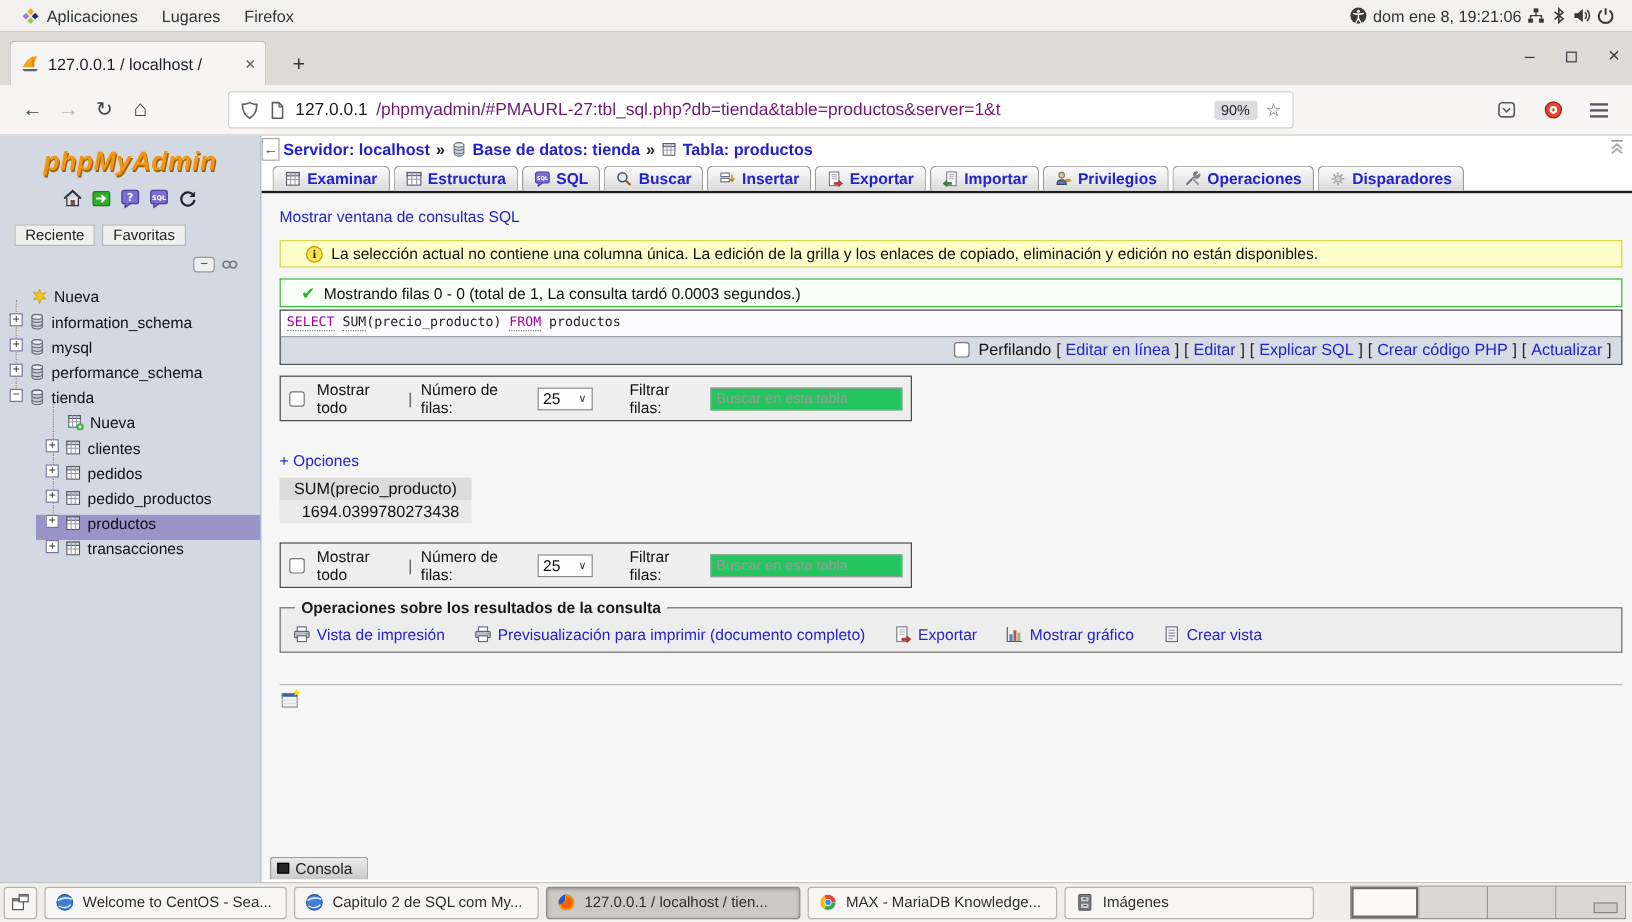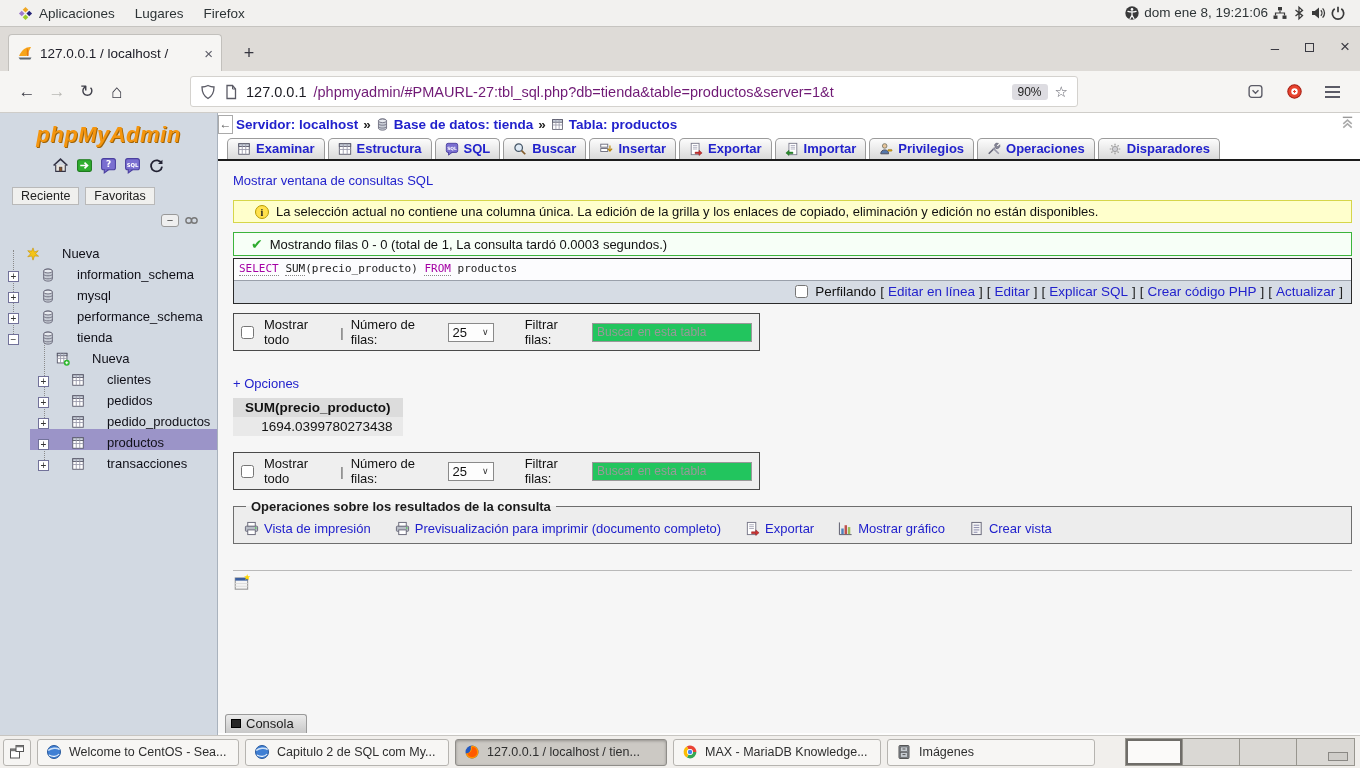--- a/index.html
+++ b/index.html
@@ -4,21 +4,21 @@
 <style>
 *{margin:0;padding:0;box-sizing:border-box}
 html,body{width:1360px;height:768px;overflow:hidden}
 body{font-family:"Liberation Sans",sans-serif;font-size:13px;background:#f6f6f6;position:relative;color:#111}
 a{text-decoration:none;color:#2222cc;cursor:pointer}
 svg.ic{display:inline-block;vertical-align:middle;flex:none}
 
 
 #topbar{position:absolute;top:0;left:0;width:100%;height:27px;background:#f2f1ef;border-bottom:1px solid #c6c4c0;display:flex;align-items:center;padding:0 8px;color:#2e3436;z-index:30}
 #topbar .menu{padding:0 10px;font-size:13.5px;height:100%;display:flex;align-items:center;gap:6px;cursor:pointer}
-#topbar .right{margin-left:auto;display:flex;align-items:flex-start;gap:4px;padding-right:6px}
+#topbar .right{margin-left:auto;display:flex;align-items:center;gap:4px;padding-right:6px}
 #topbar .clock{font-size:13.5px}
 
 
 #tabstrip{position:absolute;top:27px;left:0;width:100%;height:44px;background:#dedbd7;z-index:29}
 .fftab{position:absolute;left:8px;top:7px;width:214px;height:37px;background:#f6f5f3;border:1px solid #c2c0bc;border-bottom:none;border-radius:4px 4px 0 0;display:flex;align-items:center;gap:7px;padding:0 8px;font-size:13.5px;color:#20202a}
 .fftab .ttl{flex:1;white-space:nowrap;overflow:hidden}
 .tclose{color:#5b5b66;font-size:15px;cursor:pointer}
 .newtab{position:absolute;left:235px;top:12px;width:28px;height:28px;display:flex;align-items:center;justify-content:center;font-size:18px;color:#35353f;border-radius:3px;cursor:pointer}
 .winctl{position:absolute;right:10px;top:10px;display:flex;gap:26px;align-items:center;color:#3a3a42}
 .winctl .mini{font-size:15px;cursor:pointer}
@@ -46,21 +46,21 @@
 .sideicons{display:flex;justify-content:center;gap:7px;margin:9px 0 13px}
 .sideicons .sib{cursor:pointer;display:flex}
 .paneltabs{display:flex;gap:6px;padding-left:12px}
 .ptab{background:#f0f0ee;border:1px solid #b9b9b9;padding:1px 8px;font-size:12.5px;color:#222;cursor:pointer}
 .collapserow{display:flex;justify-content:flex-end;align-items:center;gap:5px;padding:8px 18px 0 0}
 .minusbtn{width:18px;height:13px;border:1px solid #999;border-radius:3px;background:#efefef;font-size:11px;line-height:10px;text-align:center;color:#444;cursor:pointer}
 .tree{margin-top:12px;position:relative;font-size:13px}
 .tree .vl{position:absolute;border-left:1px dotted #8a8a8a}
 .vl1{left:13px;top:10px;height:84px}
 .vl2{left:44px;top:95px;height:125px}
-.trow{height:21px;display:flex;align-items:flex-end;gap:22px;white-space:nowrap;cursor:pointer;position:relative}
+.trow{height:21px;display:flex;align-items:flex-start;gap:5px;white-space:nowrap;cursor:pointer;position:relative}
 .lv0{padding-left:8px}
 .lv1{padding-left:38px}
 .pl0i{padding-left:26px}
 .pl1i{padding-left:56px}
 .sel{background:linear-gradient(to right,transparent 30px,#9b94c8 30px)}
 .exp{width:11px;height:11px;border:1px solid #72729a;background:#fff;font-size:10px;line-height:9px;text-align:center;color:#333;flex:none;cursor:pointer}
 .tlabel{color:#101018}
 
 
 #main{position:absolute;left:218px;right:0;top:0;bottom:0;background:#f6f6f6}
@@ -86,21 +86,21 @@
 .profilebar .bk{color:#222}
 input[type=checkbox]{width:13px;height:13px;margin:0 3px 0 0;accent-color:#666}
 .rowsbar{width:527px;border:1px solid #4a4a4a;background:#efefef;padding:3px 7px;display:flex;align-items:center;gap:7px;margin-bottom:9px;font-size:13px}
 .rowsbar .pipe{color:#555}
 .selbox{width:48px;height:19px;border:1px solid #8a8a8a;background:#fdfdfd;display:flex;align-items:center;justify-content:space-between;padding:0 4px;cursor:pointer}
 .selbox .chev{font-size:9px;color:#333}
 .filterin{width:160px;height:19px;border:1px solid #999;background:#22c55e;font-size:12px;padding:0 4px;font-family:"Liberation Sans",sans-serif}
 .filterin::placeholder{color:#999}
 .optslink{display:inline-block;margin:16px 0 7px;font-size:13px}
 .rtable{border-collapse:collapse;margin-bottom:16px}
-.rtable th{background:#dcdcdc;font-weight:bold;padding:2px 12px;font-size:13.5px;text-align:left}
+.rtable th{background:#dcdcdc;font-weight:normal;padding:2px 12px;font-size:13.5px;text-align:left}
 .rtable td{background:#e9e9e9;padding:2px 10px;text-align:right;font-size:13.5px}
 fieldset.ops{border:1px solid #6e6e6e;background:#ededed;margin-top:8px;padding:5px 10px 7px;width:1119px}
 fieldset.ops legend{font-weight:bold;font-size:13px;padding:0 5px;margin-left:2px;color:#1a1a1a}
 .opslinks{display:flex;align-items:flex-start;gap:24px;padding-top:2px;white-space:nowrap}
 .opslinks a{display:flex;align-items:center;gap:5px}
 hr.endsep{border:none;border-top:1px solid #b9b9b9;margin:26px 0 3px}
 .newwin{display:block;margin-left:auto;margin-right:5px;width:18px;height:18px;cursor:pointer}
 .consoletab{position:absolute;left:7px;bottom:2px;background:linear-gradient(#ebebeb,#c8c8c8);border:1px solid #9a9a9a;border-bottom:none;border-radius:3px 3px 0 0;padding:1px 12px 2px 5px;font-size:13px;display:flex;align-items:center;gap:5px;cursor:pointer;color:#1c1c1c}
 .conico{width:10px;height:9px;background:#262626;border:1px solid #000;display:inline-block}
 .bstrip{position:absolute;left:0;right:0;bottom:0;height:2px;background:#fdfdfd}

